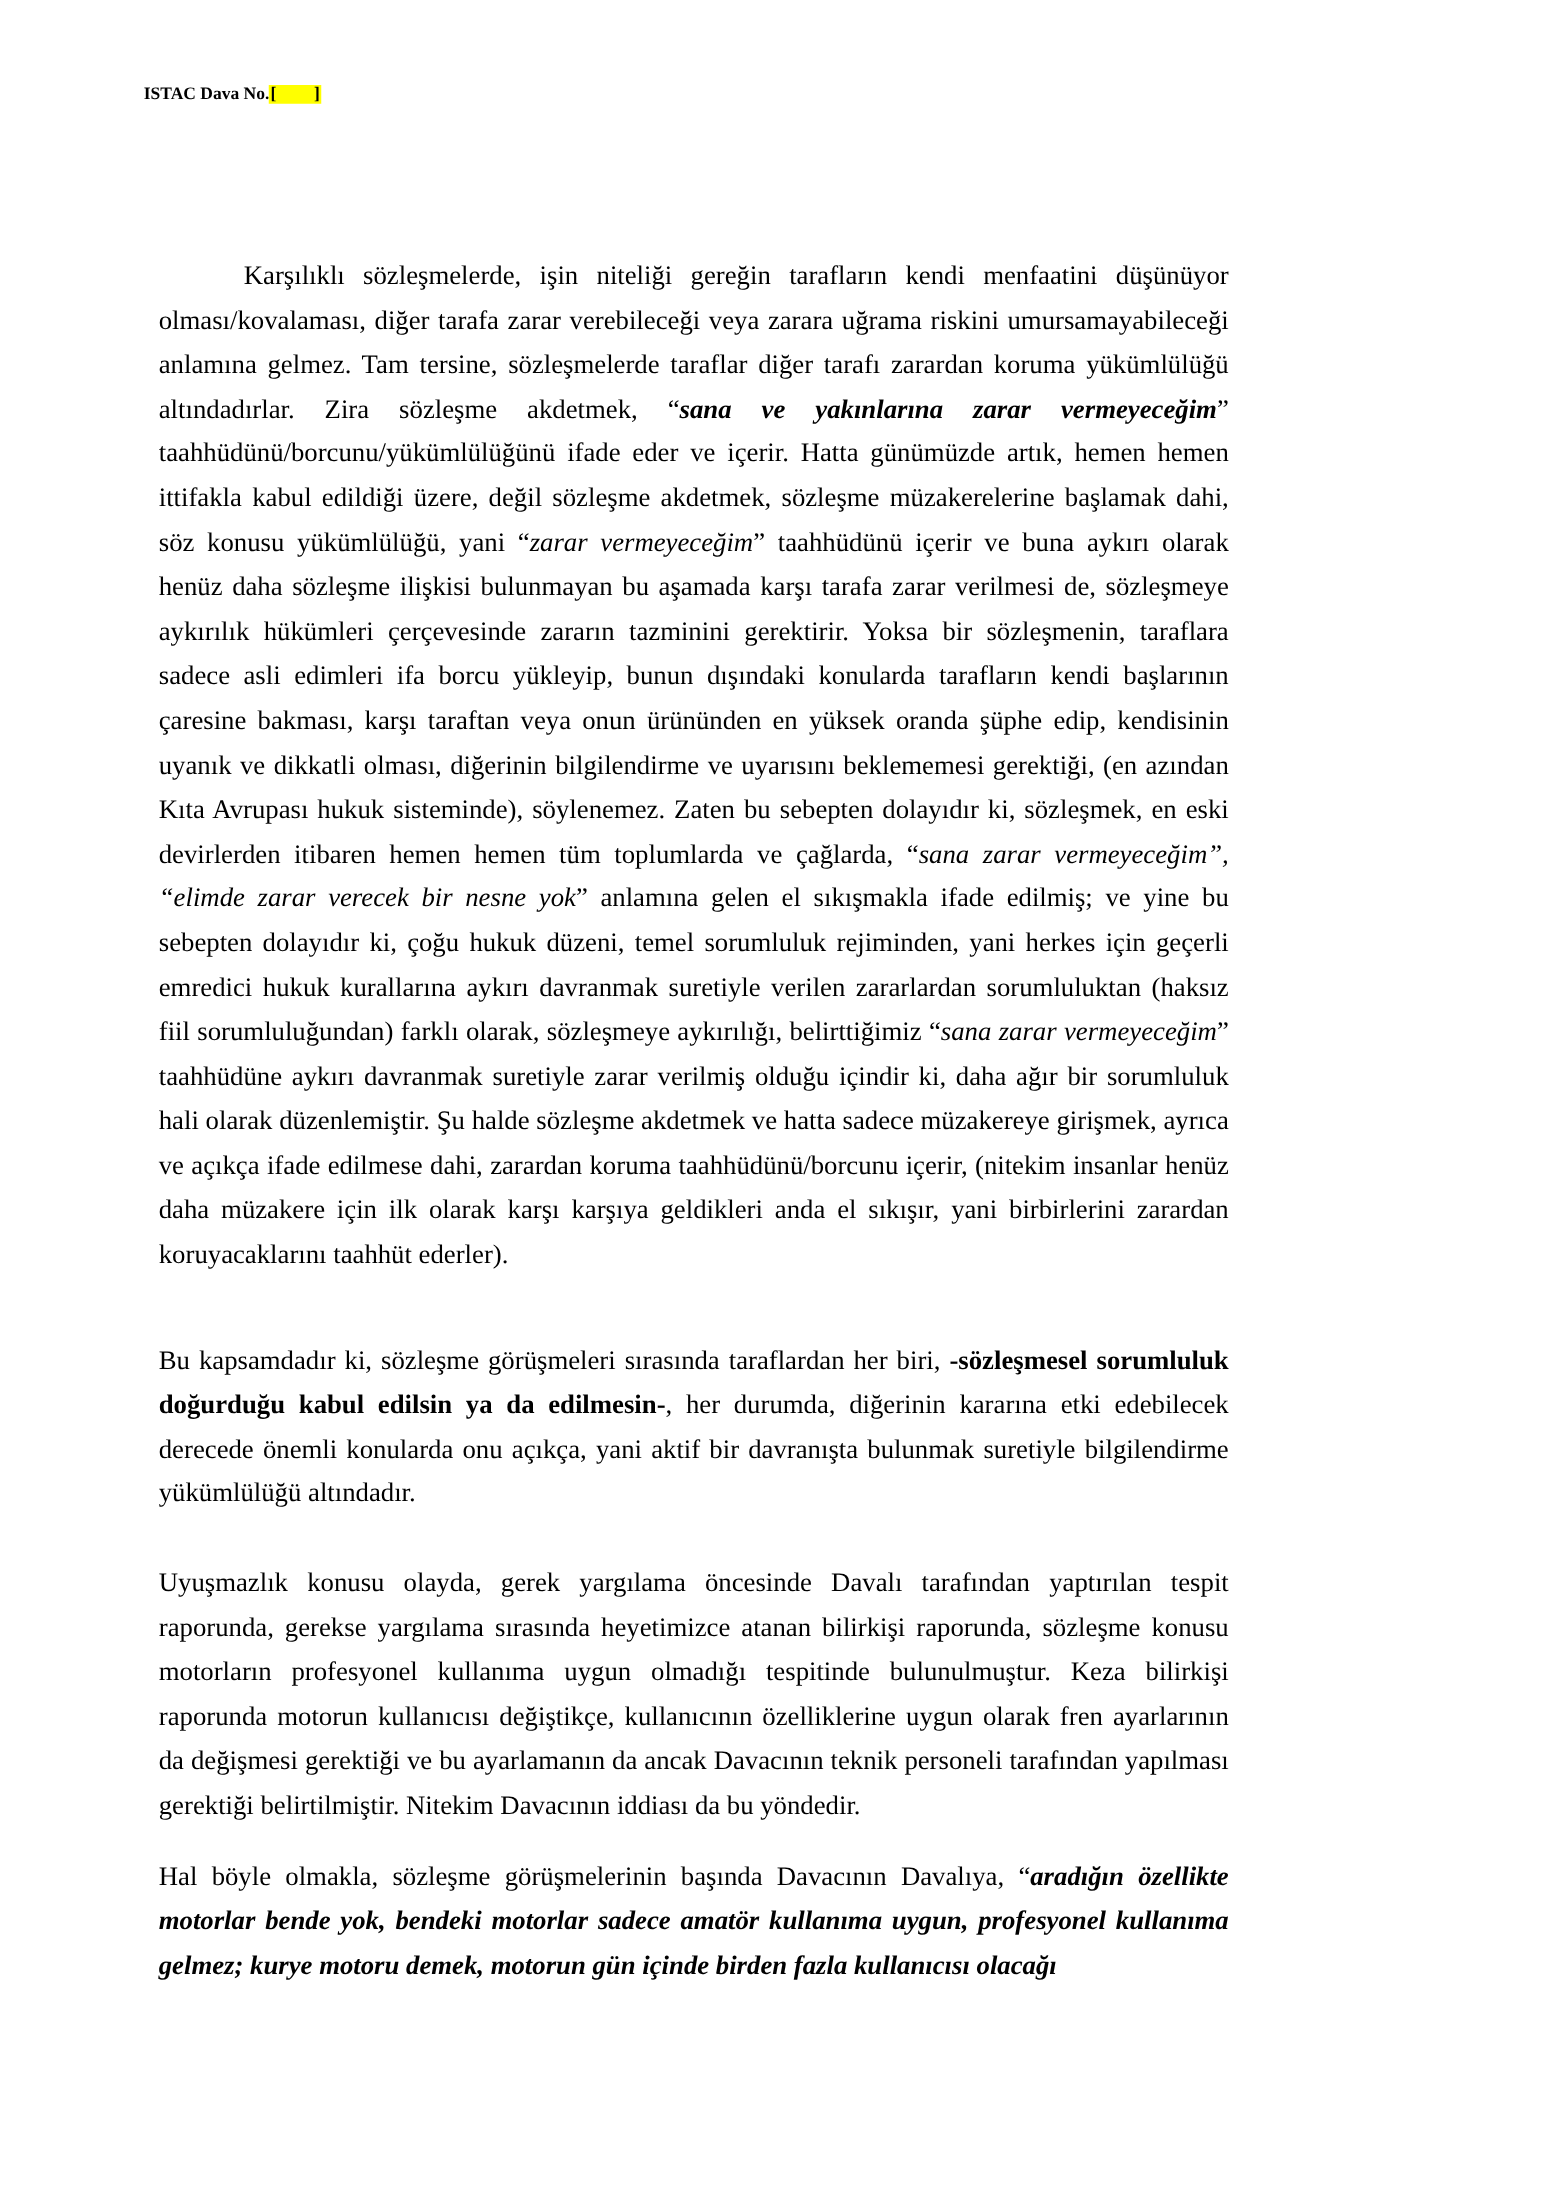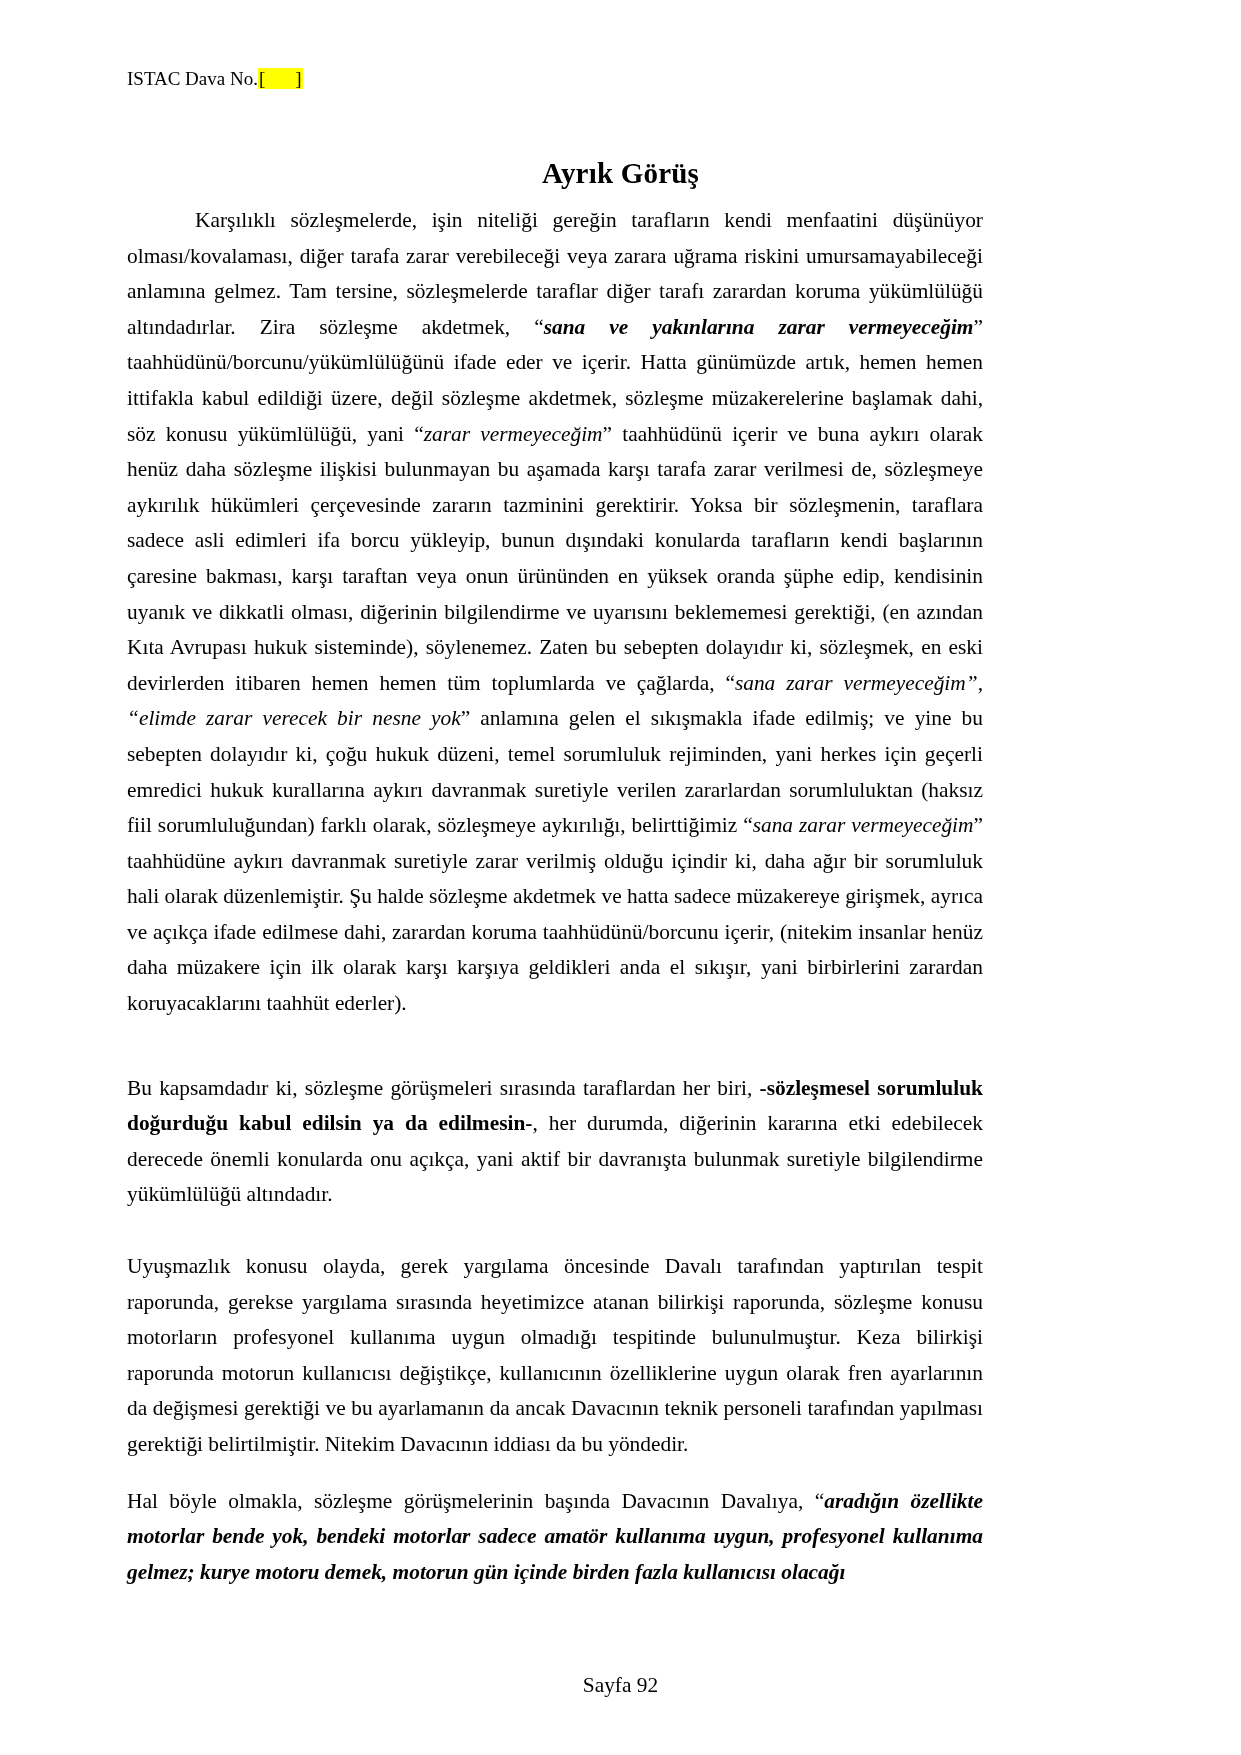--- a/index.html
+++ b/index.html
@@ -16,24 +16,25 @@
     width: 1241px;
     height: 1755px;
     margin: 0 auto;
     background: #ffffff;
     box-sizing: border-box;
     overflow: hidden;
   }
   .header {
     position: absolute;
     top: 68px;
-    left: 127px;
-    font-size: 19px;
+    left: 115px;
+    font-size: 14px;
     line-height: 1.2;
     white-space: nowrap;
+    font-weight: bold;
   }
   .header .hl {
     background: #ffff00;
     padding: 0 1px;
   }
   .header .hl-inner {
     display: inline-block;
     width: 30px;
   }
   .doc-title {
@@ -80,29 +81,27 @@
 </style>
 </head>
 <body>
 
 <div class="page">
 
   <div class="header">
     <span>ISTAC Dava No.</span><span class="hl"><span>[</span><span class="hl-inner"></span><span>]</span></span>
   </div>
 
-  <div class="doc-title">Ayrık Görüş</div>
 
   <div class="body-area">
 
     <p class="para indent"><span>Karşılıklı sözleşmelerde, işin niteliği gereğin tarafların kendi menfaatini düşünüyor olması/kovalaması, diğer tarafa zarar verebileceği veya zarara uğrama riskini umursamayabileceği anlamına gelmez. Tam tersine, sözleşmelerde taraflar diğer tarafı zarardan koruma yükümlülüğü altındadırlar. Zira sözleşme akdetmek, “</span><span class="bi">sana ve yakınlarına zarar vermeyeceğim</span><span>” taahhüdünü/borcunu/yükümlülüğünü ifade eder ve içerir. Hatta günümüzde artık, hemen hemen ittifakla kabul edildiği üzere, değil sözleşme akdetmek, sözleşme müzakerelerine başlamak dahi, söz konusu yükümlülüğü, yani “</span><span class="it">zarar vermeyeceğim</span><span>” taahhüdünü içerir ve buna aykırı olarak henüz daha sözleşme ilişkisi bulunmayan bu aşamada karşı tarafa zarar verilmesi de, sözleşmeye aykırılık hükümleri çerçevesinde zararın tazminini gerektirir. Yoksa bir sözleşmenin, taraflara sadece asli edimleri ifa borcu yükleyip, bunun dışındaki konularda tarafların kendi başlarının çaresine bakması, karşı taraftan veya onun ürününden en yüksek oranda şüphe edip, kendisinin uyanık ve dikkatli olması, diğerinin bilgilendirme ve uyarısını beklememesi gerektiği, (en azından Kıta Avrupası hukuk sisteminde), söylenemez. Zaten bu sebepten dolayıdır ki, sözleşmek, en eski devirlerden itibaren hemen hemen tüm toplumlarda ve çağlarda, “</span><span class="it">sana zarar vermeyeceğim”, “elimde zarar verecek bir nesne yok</span><span>” anlamına gelen el sıkışmakla ifade edilmiş; ve yine bu sebepten dolayıdır ki, çoğu hukuk düzeni, temel sorumluluk rejiminden, yani herkes için geçerli emredici hukuk kurallarına aykırı davranmak suretiyle verilen zararlardan sorumluluktan (haksız fiil sorumluluğundan) farklı olarak, sözleşmeye aykırılığı, belirttiğimiz “</span><span class="it">sana zarar vermeyeceğim</span><span>” taahhüdüne aykırı davranmak suretiyle zarar verilmiş olduğu içindir ki, daha ağır bir sorumluluk hali olarak düzenlemiştir. Şu halde sözleşme akdetmek ve hatta sadece müzakereye girişmek, ayrıca ve açıkça ifade edilmese dahi, zarardan koruma taahhüdünü/borcunu içerir, (nitekim insanlar henüz daha müzakere için ilk olarak karşı karşıya geldikleri anda el sıkışır, yani birbirlerini zarardan koruyacaklarını taahhüt ederler).</span></p>
 
     <p class="para gap-1"><span>Bu kapsamdadır ki, sözleşme görüşmeleri sırasında taraflardan her biri, </span><span class="bd">-sözleşmesel sorumluluk doğurduğu kabul edilsin ya da edilmesin-</span><span>, her durumda, diğerinin kararına etki edebilecek derecede önemli konularda onu açıkça, yani aktif bir davranışta bulunmak suretiyle bilgilendirme yükümlülüğü altındadır.</span></p>
 
     <p class="para gap-2"><span>Uyuşmazlık konusu olayda, gerek yargılama öncesinde Davalı tarafından yaptırılan tespit raporunda, gerekse yargılama sırasında heyetimizce atanan bilirkişi raporunda, sözleşme konusu motorların profesyonel kullanıma uygun olmadığı tespitinde bulunulmuştur. Keza bilirkişi raporunda motorun kullanıcısı değiştikçe, kullanıcının özelliklerine uygun olarak fren ayarlarının da değişmesi gerektiği ve bu ayarlamanın da ancak Davacının teknik personeli tarafından yapılması gerektiği belirtilmiştir. Nitekim Davacının iddiası da bu yöndedir.</span></p>
 
     <p class="para gap-3"><span>Hal böyle olmakla, sözleşme görüşmelerinin başında Davacının Davalıya, “</span><span class="bi">aradığın özellikte motorlar bende yok, bendeki motorlar sadece amatör kullanıma uygun, profesyonel kullanıma gelmez; kurye motoru demek, motorun gün içinde birden fazla kullanıcısı olacağı</span></p>
 
   </div>
 
-  <div class="footer">Sayfa 92</div>
 
 </div>
 
 </body></html>

